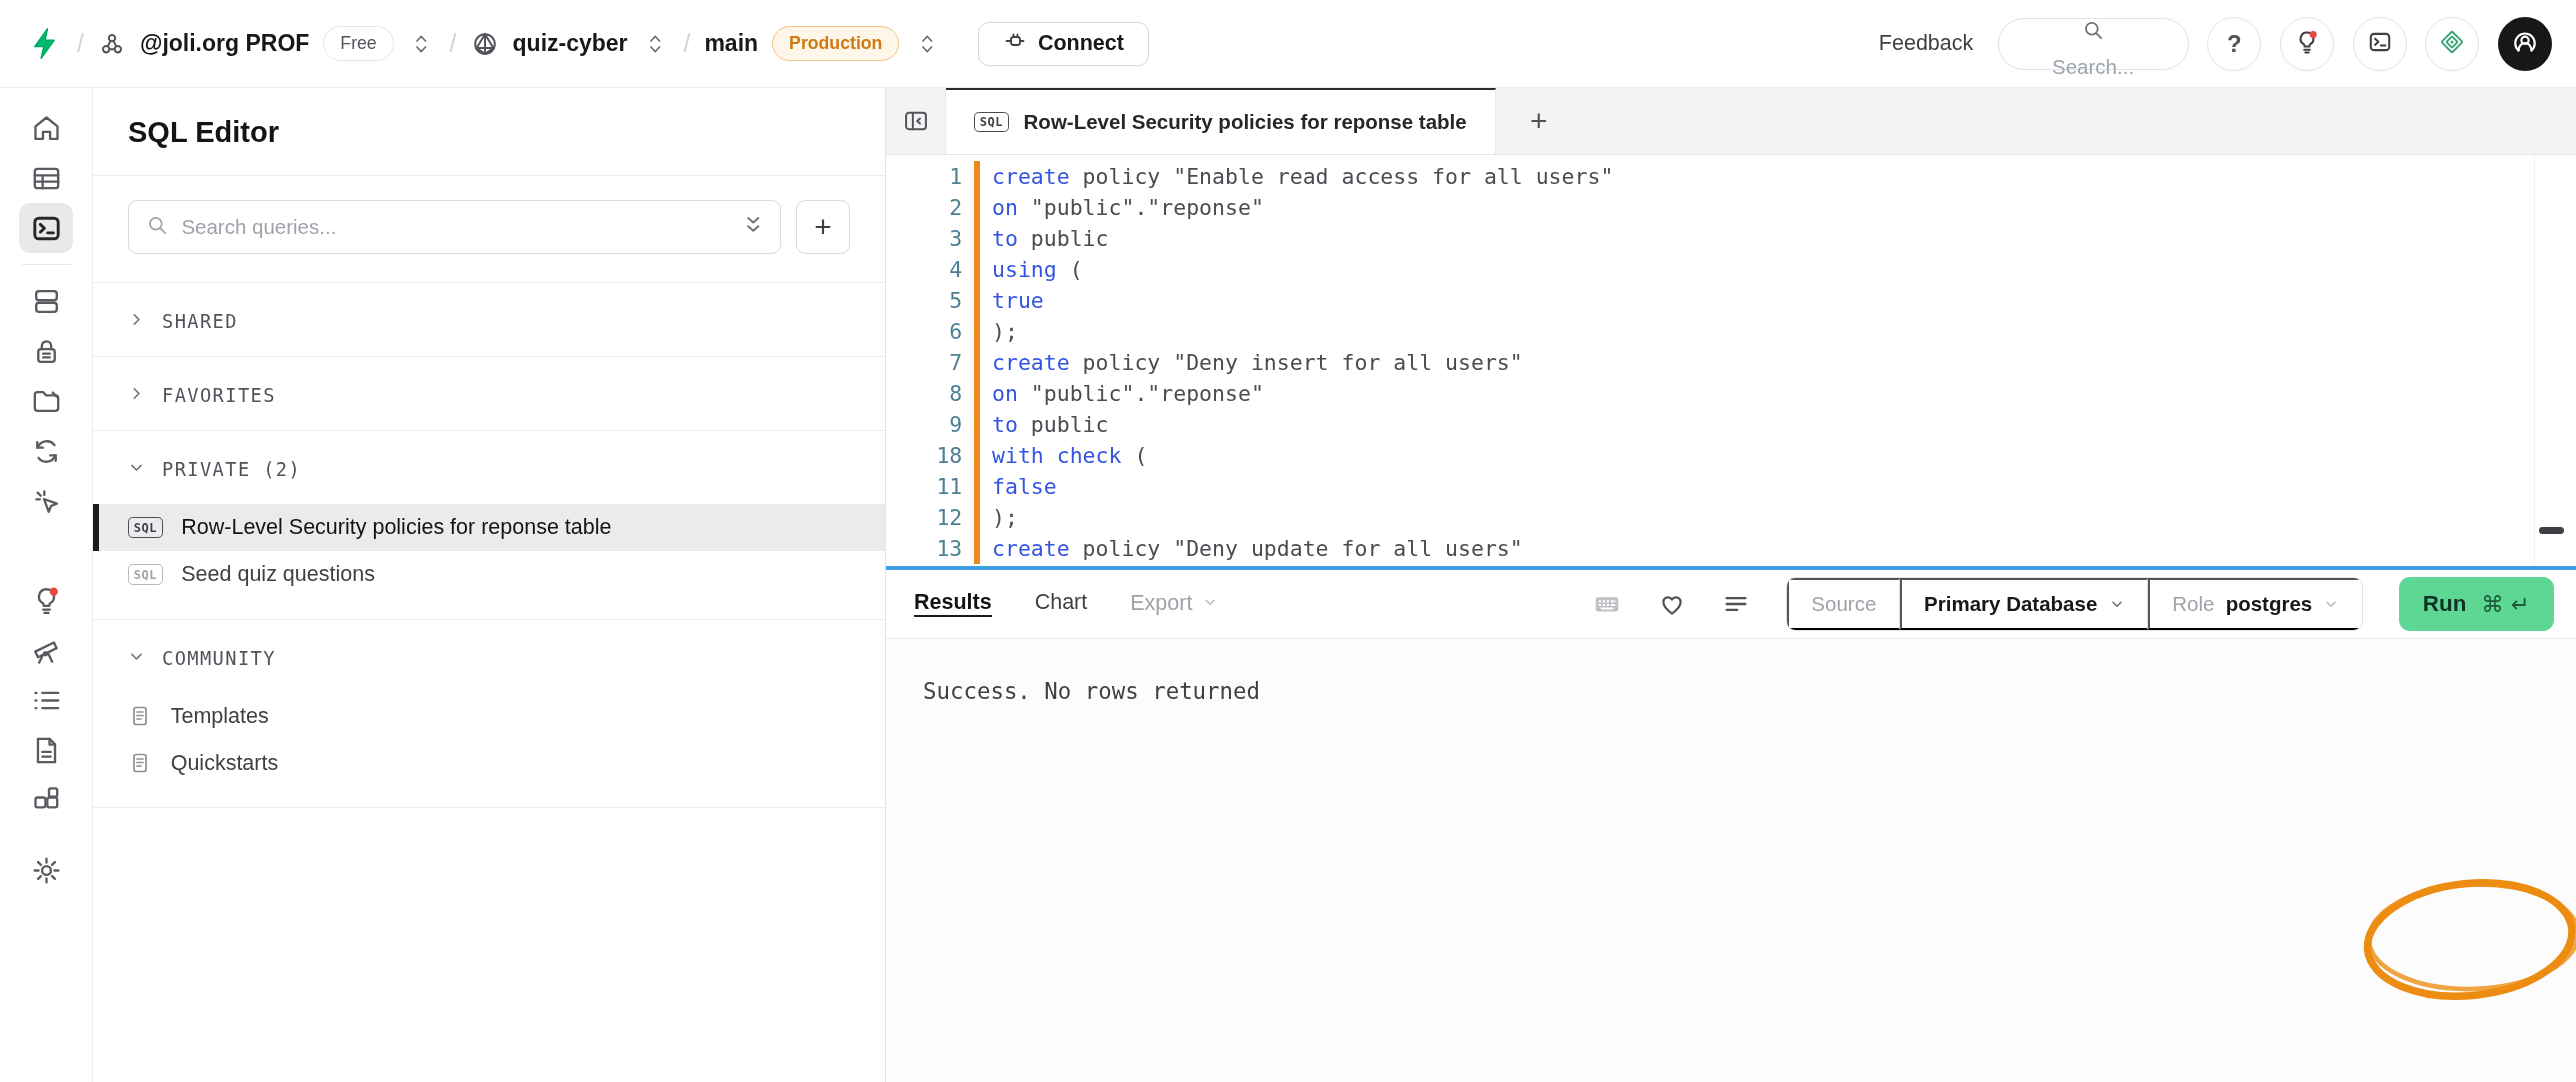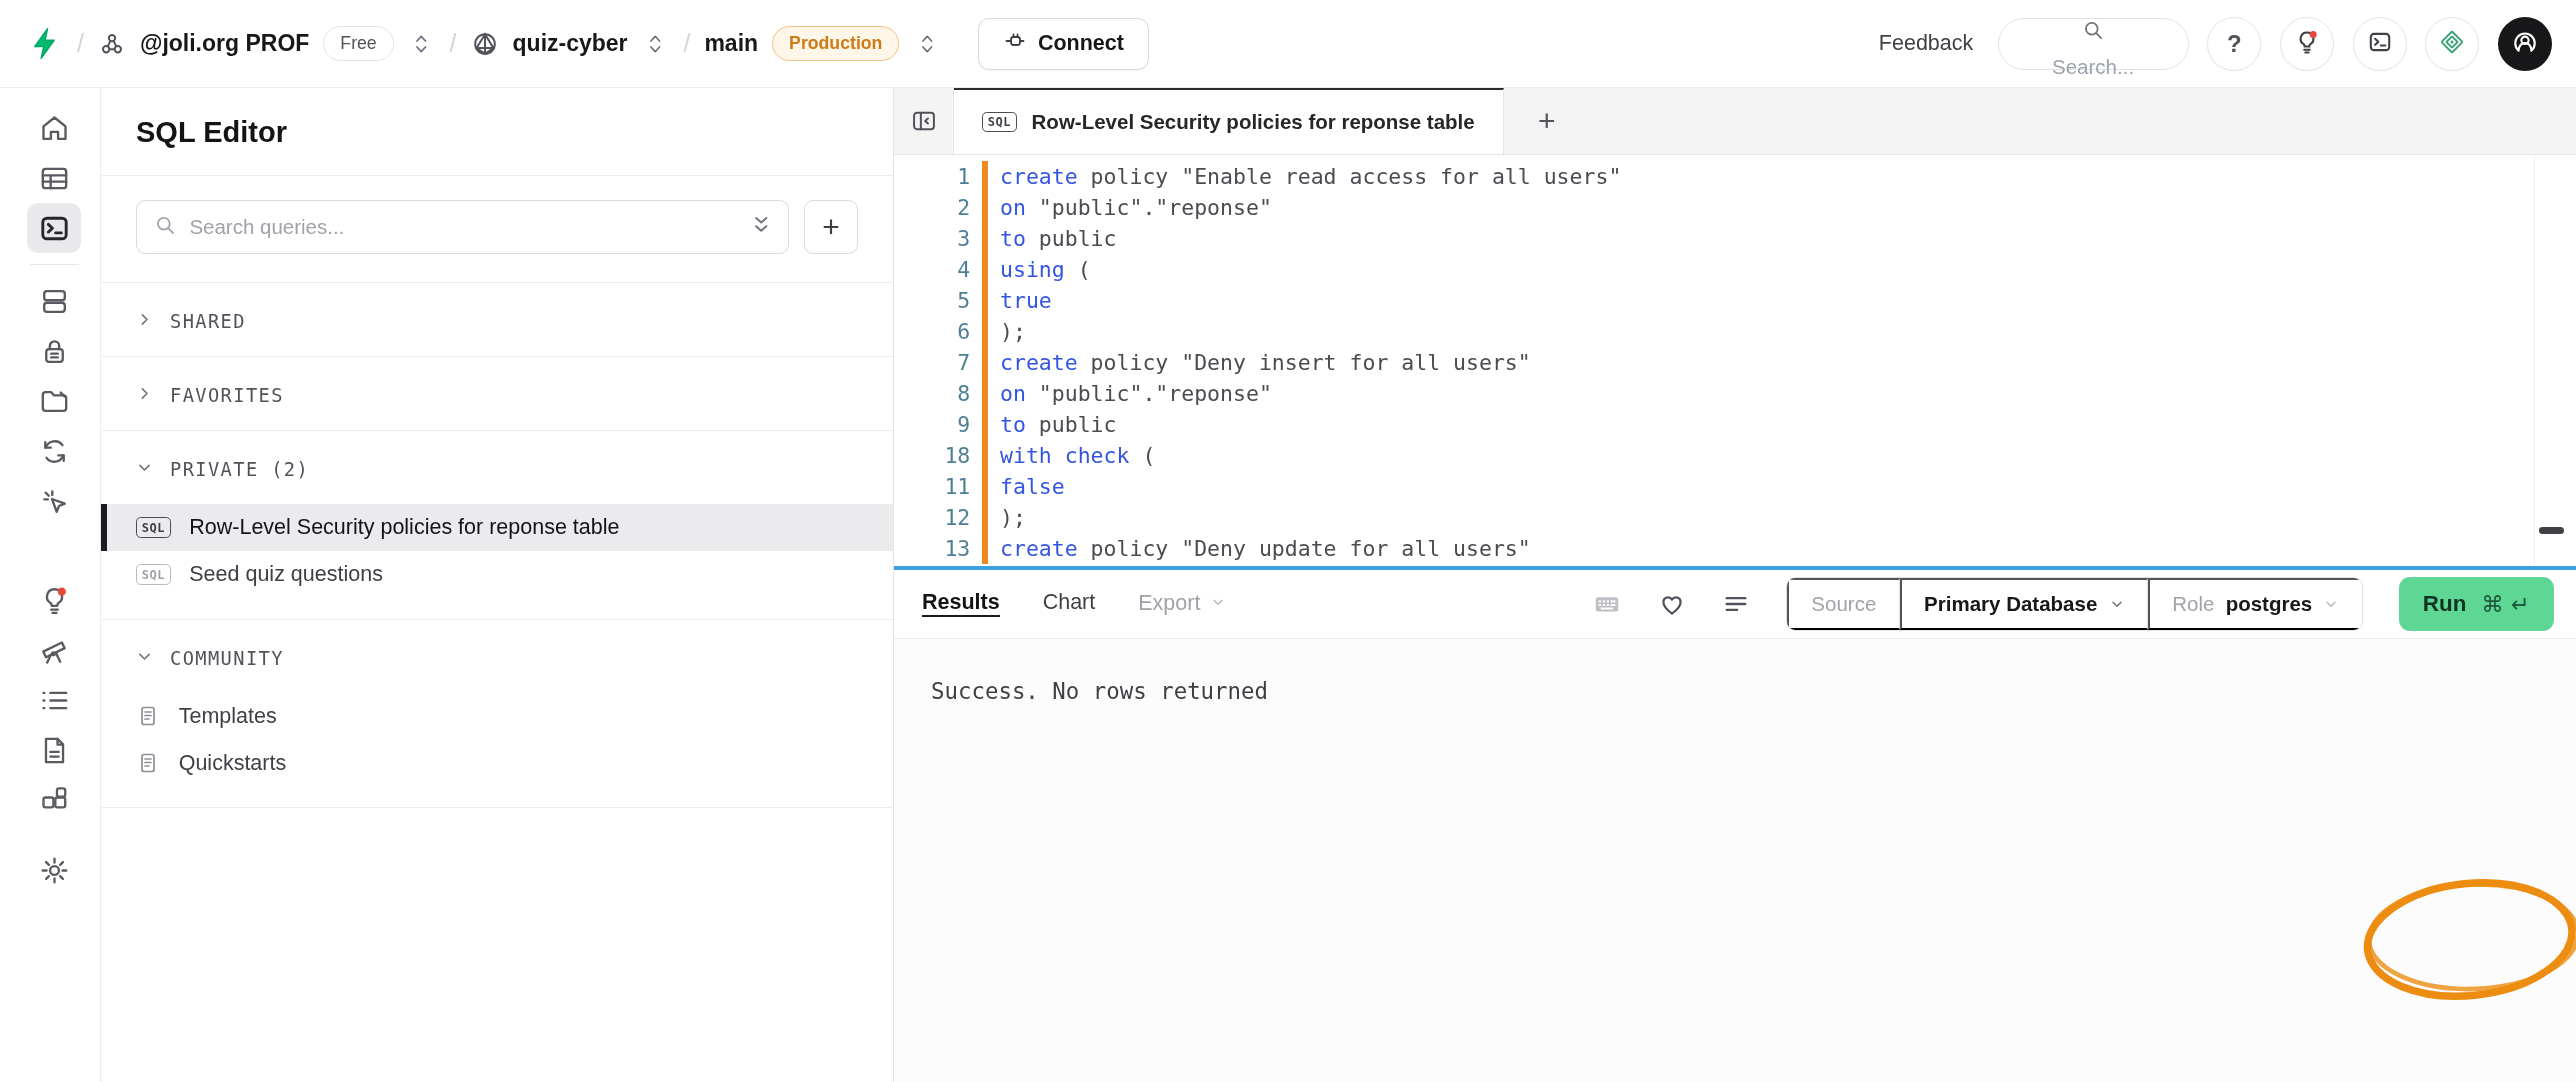--- a/index.html
+++ b/index.html
@@ -9,32 +9,32 @@
 
   
   .topbar { height:88px; display:flex; align-items:center; padding:0 24px 0 28px; background:#fff; border-bottom:0.9px solid #ececef; }
   .tb-left { display:flex; align-items:center; gap:14px; }
   .crumb-slash { color:#d4d4d8; font-size:25px; font-weight:300; }
   .crumb-name { font-size:23px; font-weight:700; color:#18181b; white-space:nowrap; }
   .pill { display:inline-flex; align-items:center; border-radius:932px; font-size:17.7px; padding:5.6px 16px; border:1.4px solid #e4e4e7; color:#52525b; background:#fff; font-weight:500; }
   .pill.production { background:#fff6ea; border-color:#f2c383; color:#cd7b12; font-weight:600; }
   .selector-btn { background:none; border:none; cursor:pointer; display:flex; align-items:center; padding:3.7px; }
   .crumb-icon { display:flex; align-items:center; color:#52525b; }
-  .connect-btn { margin-left:22.4px; height:52px; display:flex; align-items:center; gap:11.2px; padding:0 24px; border:1.4px solid #d9d9de; border-radius:11.2px; background:#fff; font-size:21.5px; font-weight:600; color:#18181b; cursor:pointer; box-shadow:0 0.9px 1.9px rgba(0,0,0,.04); }
+  .connect-btn { margin-left:22.4px; height:44px; display:flex; align-items:center; gap:11.2px; padding:0 24px; border:1.4px solid #d9d9de; border-radius:11.2px; background:#fff; font-size:21.5px; font-weight:600; color:#18181b; cursor:pointer; box-shadow:0 0.9px 1.9px rgba(0,0,0,.04); }
   .tb-right { margin-left:auto; display:flex; align-items:center; gap:18.7px; }
   .feedback { font-size:21.5px; color:#3f3f46; background:none; border:none; cursor:pointer; margin-right:5.6px; }
   .search-pill { height:52px; display:flex; align-items:center; gap:11.2px; border:1.4px solid #e2e2e6; border-radius:932px; padding:0 20.5px; min-width:191px; cursor:text; background:#fff;flex-direction:column; }
   .search-pill .ph { color:#9ca3af; font-size:20.5px; }
   .search-pill .kbd { color:#6b7280; font-size:19.6px; margin-left:5.6px; font-family:"DejaVu Sans", sans-serif; }
   .circle-btn { width:54px; height:54px; border-radius:50%; border:1.4px solid #e4e4e7; background:#fff; display:flex; align-items:center; justify-content:center; cursor:pointer; position:relative; color:#3f3f46; box-shadow:0 0.9px 1.9px rgba(0,0,0,.03); }
   .circle-btn .glyph { font-size:24px; font-weight:600; color:#52525b; }
   .avatar { width:54px; height:54px; border-radius:50%; background:#17171a; display:flex; align-items:center; justify-content:center; border:none; cursor:pointer; }
 
   
-  .main { display:flex; height:995px;padding-left:8px; }
+  .main { display:flex; height:995px; }
 
   
   .rail { width:93px; border-right:0.9px solid #ececef; display:flex; flex-direction:column; align-items:center; padding-top:15px; background:#fff; flex:none; }
   .rail-btn { width:54px; height:50px; display:flex; align-items:center; justify-content:center; background:none; border:none; cursor:pointer; border-radius:11.2px; position:relative; }
   .rail-btn svg { width:33px; height:33px; stroke:#5a5a61; fill:none; stroke-width:1.7; stroke-linecap:round; stroke-linejoin:round; }
   .rail-btn.active { background:#e9e9ec; }
   .rail-btn.active svg { stroke:#27272a; stroke-width:2.1; }
   .rail-div { width:49px; height:0.9px; background:#e6e6e9; margin:11.2px 0; }
   .gap-lg { margin-top:49px; }
   .gap-md { margin-top:20.5px; }

